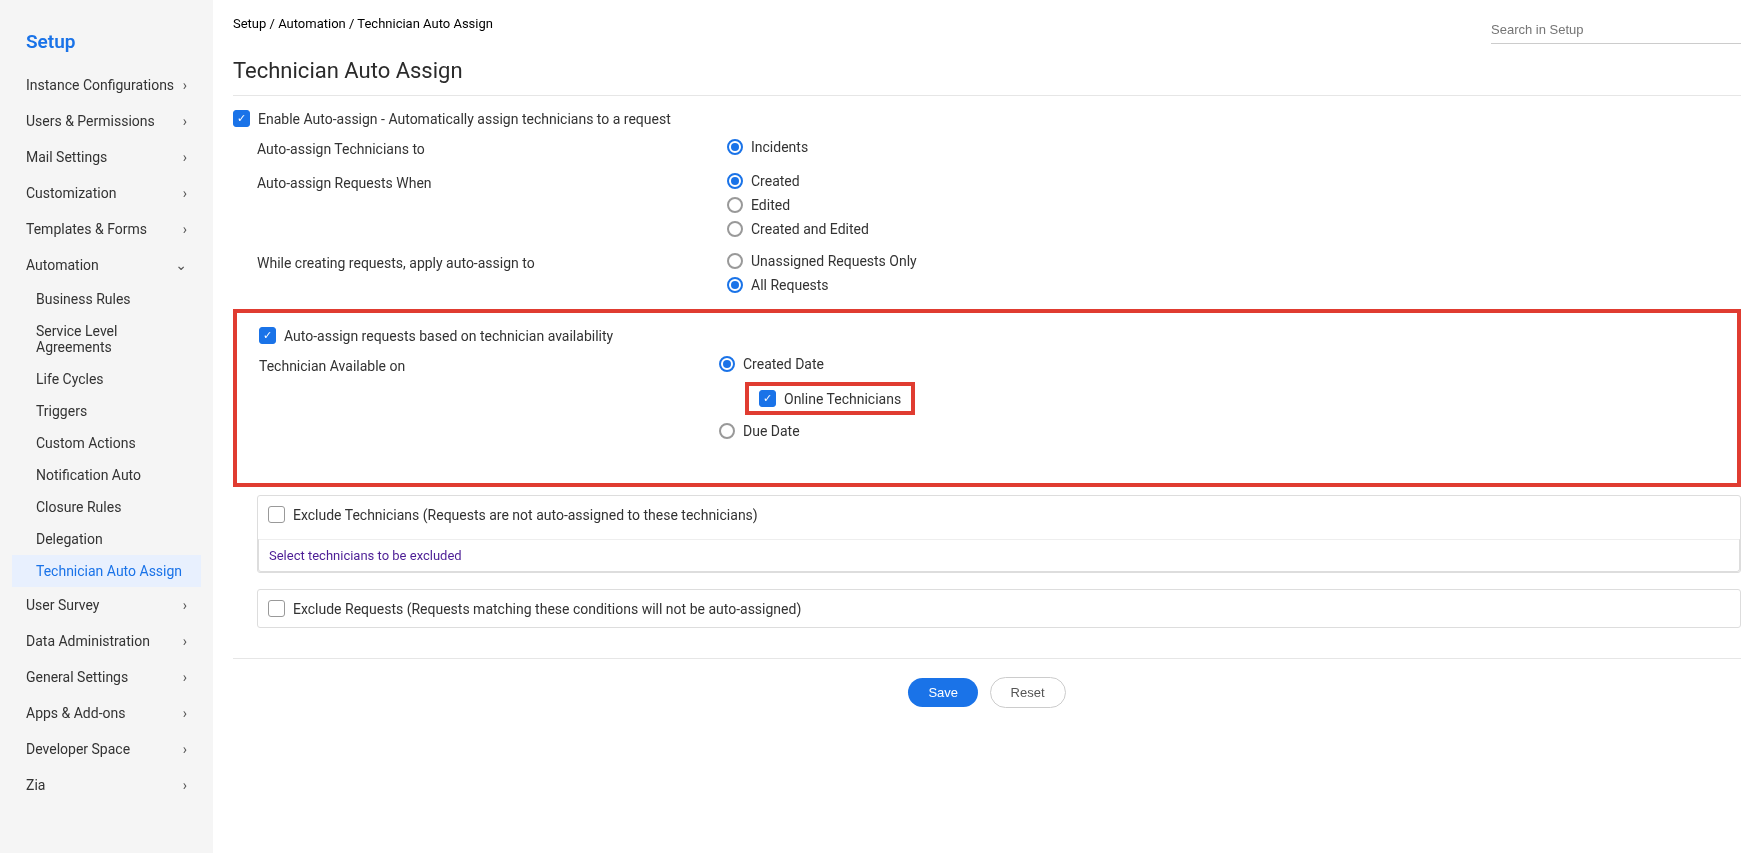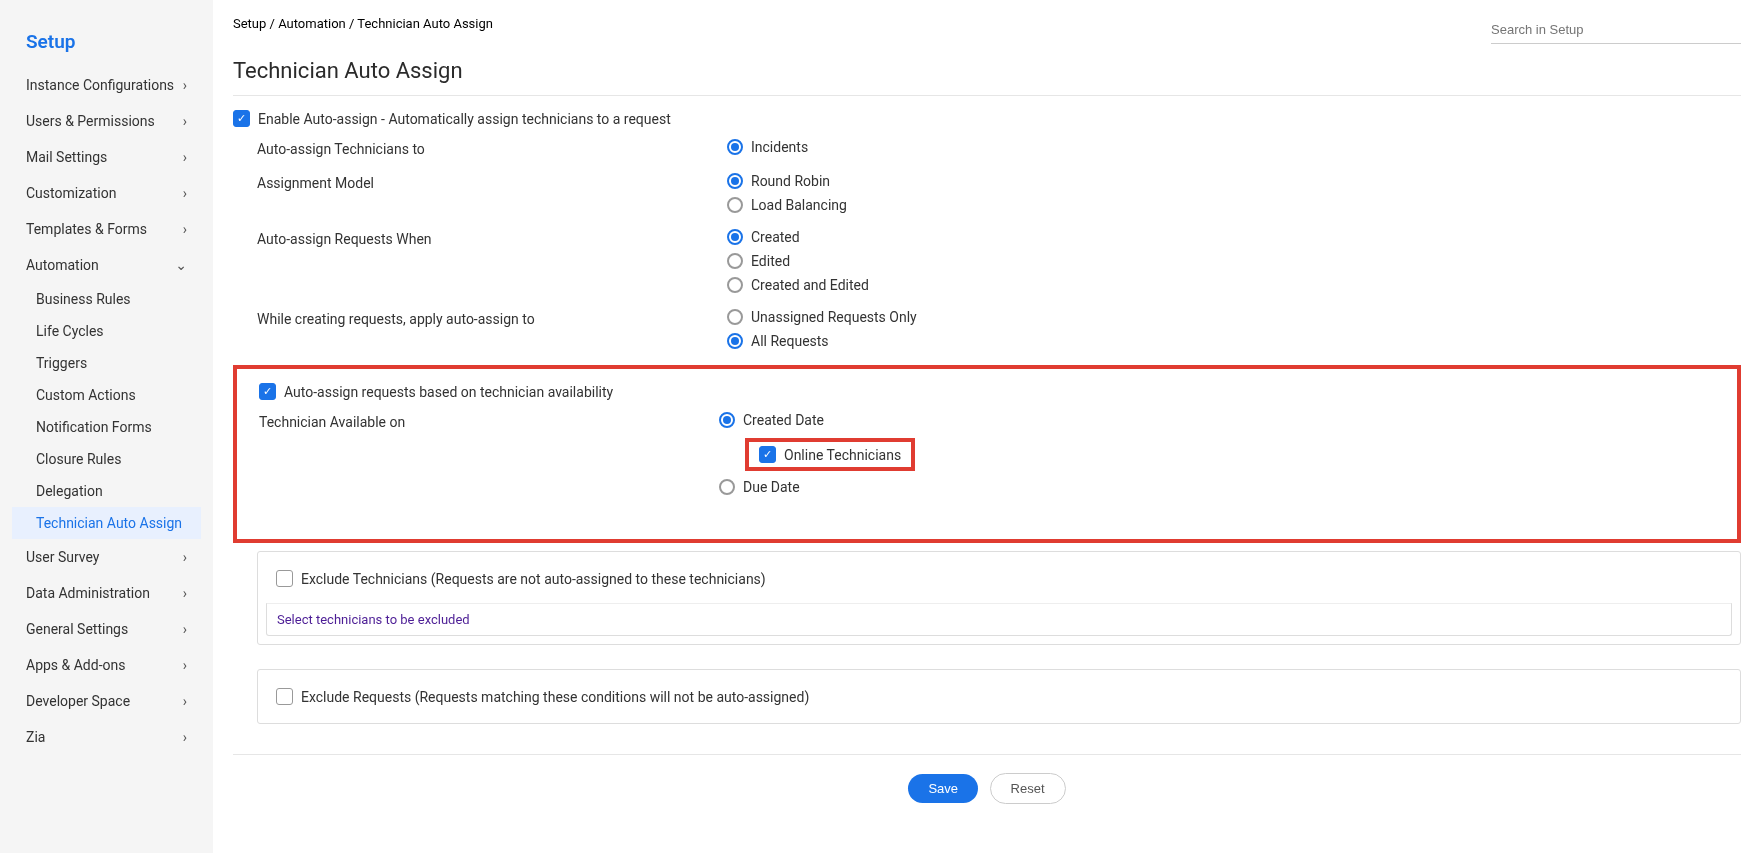--- a/index.html
+++ b/index.html
@@ -25,21 +25,21 @@
   .radio.checked { border-color: #1a73e8; }
   .radio.checked::after { content:""; width: 8px; height: 8px; background: #1a73e8; border-radius: 50%; position: absolute; top: 50%; left: 50%; transform: translate(-50%,-50%); }
   .form-section { padding-left: 24px; }
   .form-row { display: flex; margin-bottom: 16px; }
   .form-label { width: 470px; padding-top: 2px; color: #333; }
   .form-options { display: flex; flex-direction: column; gap: 8px; }
   .opt { display: flex; align-items: center; }
   .hl-outer { border: 4px solid #e03c31; padding: 14px 12px 28px; margin: 4px 0 8px; }
   .hl-inner { border: 4px solid #e03c31; padding: 4px 10px; display: inline-flex; align-items: center; margin-left: 26px; margin-top: 2px; }
   .exclude-input { border: 1px solid #ddd; border-radius: 3px; padding: 8px 10px; margin-top: 6px; color: #4c1d95; font-size: 13px; }
-  .box { border: 1px solid #ddd; border-radius: 3px; padding: 8px; margin-bottom: 24px; }
+  .box { border: 1px solid #ddd; border-radius: 3px; padding: 0; margin-bottom: 16px; }
   .box-head { padding: 10px; display: flex; align-items: center; }
   .footer { position: relative; margin-top: 30px; padding-bottom: 20px; border-top: 1px solid #e6e6e6; padding-top: 18px; text-align: center; }
   .btn { display: inline-block; padding: 7px 20px; border-radius: 16px; font-size: 13px; cursor: pointer; margin: 0 4px; }
   .btn-primary { background: #1a73e8; color: #fff; border: none; }
   .btn-secondary { background: #fff; color: #555; border: 1px solid #ccc; }
   .indent { margin-left: 10px; }
 </style>
 </head>
 <body>
 
@@ -66,24 +66,25 @@
     <div class="nav-item">
         <span>Templates &amp; Forms</span>
         <span class="chev">›</span>
       </div>
 
     <div class="nav-item">
         <span>Automation</span>
         <span class="chev">⌄</span>
       </div>
     <div class="sub-item">Business Rules</div>
+    <div class="sub-item">Service Level Agreements</div>
     <div class="sub-item">Life Cycles</div>
     <div class="sub-item">Triggers</div>
     <div class="sub-item">Custom Actions</div>
-    <div class="sub-item">Notification Forms</div>
+    <div class="sub-item">Notification Auto</div>
     <div class="sub-item">Closure Rules</div>
     <div class="sub-item">Delegation</div>
     <div class="sub-item active">Technician Auto Assign</div>
 
     <div class="nav-item">
         <span>User Survey</span>
         <span class="chev">›</span>
       </div>
     <div class="nav-item">
         <span>Data Administration</span>
@@ -125,33 +126,20 @@
       <div class="form-row">
         <div class="form-label">Auto-assign Technicians to</div>
         <div class="form-options">
           <div class="opt">
               <span class="radio checked"></span>
               <span>Incidents</span>
             </div>
         </div>
       </div>
 
-      <div class="form-row">
-        <div class="form-label">Assignment Model</div>
-        <div class="form-options">
-          <div class="opt">
-              <span class="radio checked"></span>
-              <span>Round Robin</span>
-            </div>
-          <div class="opt">
-              <span class="radio"></span>
-              <span>Load Balancing</span>
-            </div>
-        </div>
-      </div>
 
       <div class="form-row">
         <div class="form-label">Auto-assign Requests When</div>
         <div class="form-options">
           <div class="opt">
               <span class="radio checked"></span>
               <span>Created</span>
             </div>
           <div class="opt">
               <span class="radio"></span>

